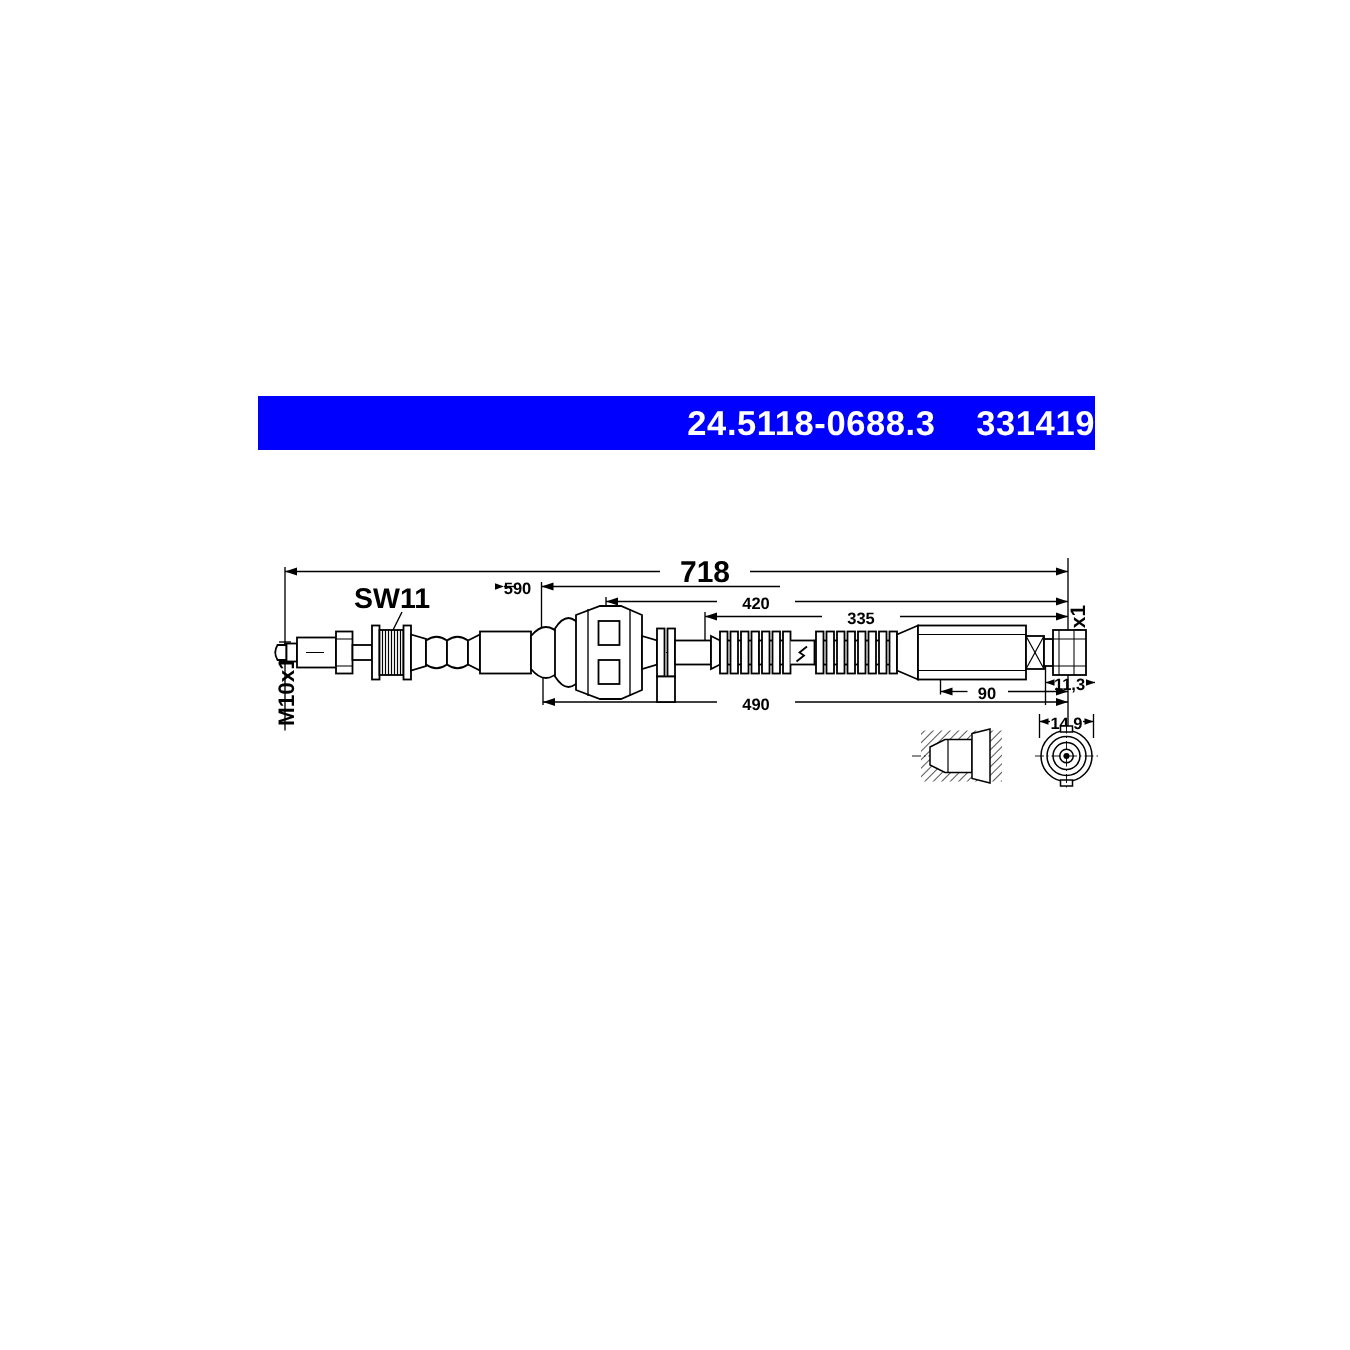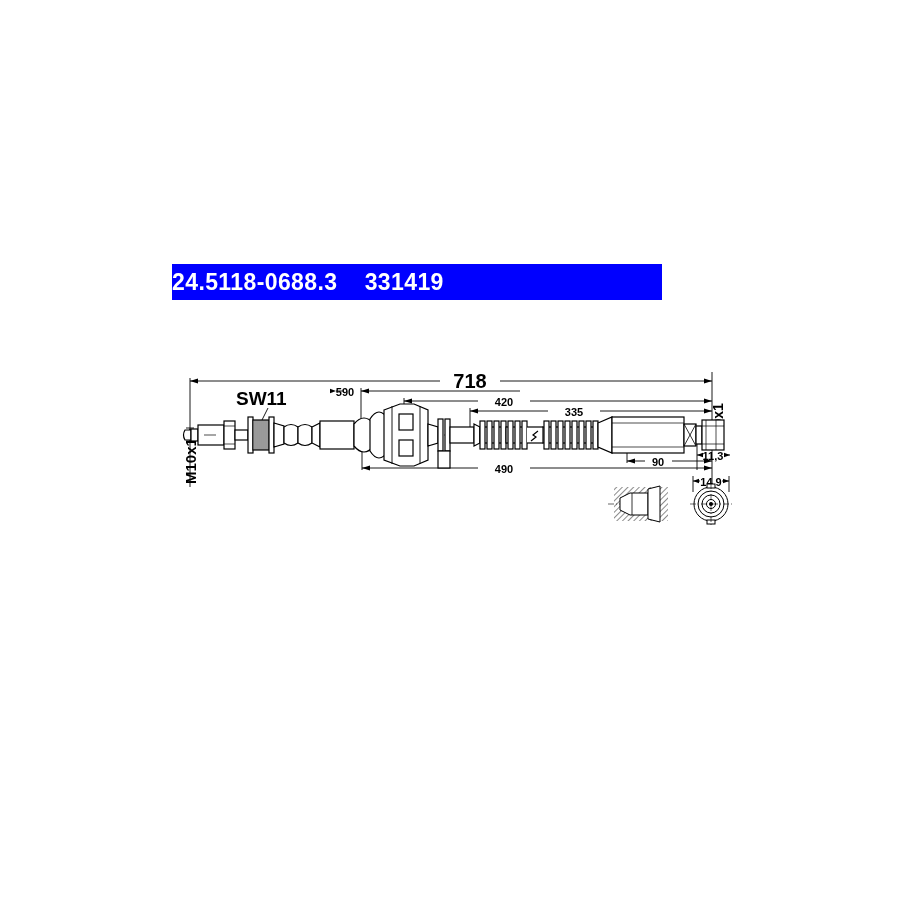--- a/index.html
+++ b/index.html
@@ -12,26 +12,26 @@
     width: 900px;
     height: 900px;
     background: #ffffff;
     font-family: "Liberation Sans", sans-serif;
     overflow: hidden;
   }
   #title-bar {
     position: absolute;
     left: 172px;
     top: 264px;
-    width: 490px;
+    width: 558px;
     height: 36px;
     background: #0000ff;
     display: flex;
     align-items: center;
-    justify-content: flex-start;
+    justify-content: flex-end;
   }
   #title-text {
     color: #ffffff;
     font-size: 23px;
     font-weight: bold;
     letter-spacing: 0.4px;
     white-space: pre;
   }
   #drawing {
     position: absolute;

